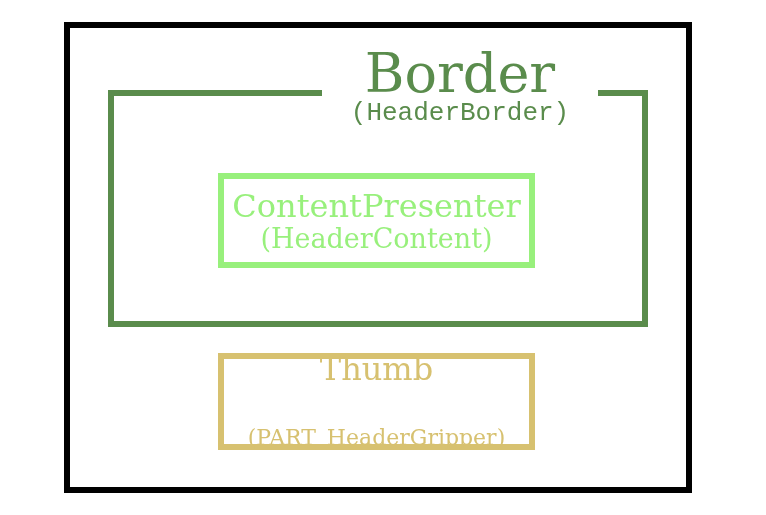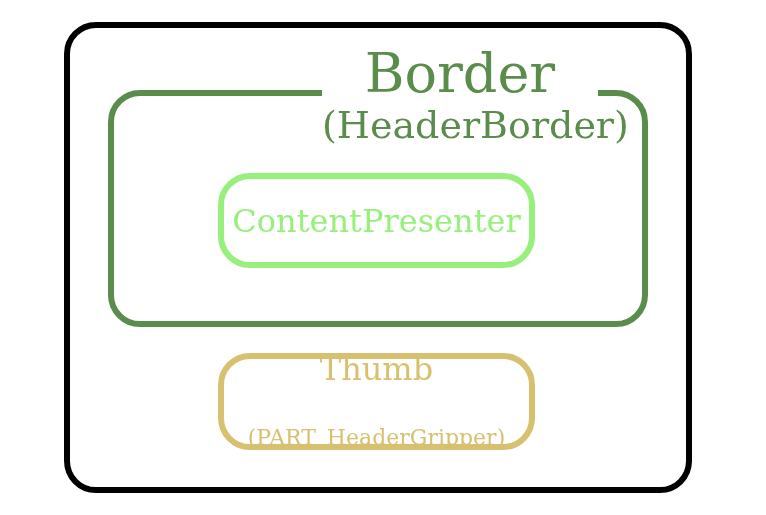--- a/index.html
+++ b/index.html
@@ -12,21 +12,20 @@
     width: 766px;
     height: 515px;
     background: var(--c-bg, #ffffff);
     font-family: "DejaVu Serif", "Liberation Serif", serif;
     overflow: hidden;
   }
   .box {
     position: absolute;
     box-sizing: border-box;
     background: transparent;
-    border-radius: 32px;
   }
   
   .grid-box {
     left: 64px;
     top: 22px;
     width: 628px;
     height: 471px;
     border: 6px solid var(--c-grid, #000000);
     z-index: 1;
   }
@@ -62,23 +61,24 @@
     z-index: 3;
     color: var(--c-border, #5A8C4C);
     text-align: center;
     white-space: nowrap;
   }
   .border-label .main {
     font-size: 54px;
     line-height: 44px;
   }
   .border-label .sub {
-    font-size: 38px;
+    font-size: 26px;
     line-height: 34px;
-    margin-top: 12px;
+    margin-top: 0;
+    font-family: Liberation Mono, monospace;
   }
   
   .cp-box {
     left: 218px;
     top: 173px;
     width: 317px;
     height: 95px;
     border: 6px solid var(--c-cp, #98F07C);
     color: var(--c-cp, #98F07C);
     z-index: 3;
@@ -132,20 +132,21 @@
   <div class="box grid-box"></div>
 
   <div class="box border-box"></div>
   <div class="border-label">
     <div class="main label-text">Border</div>
     <div class="sub label-text">(HeaderBorder)</div>
   </div>
 
   <div class="box cp-box">
     <div class="main label-text">ContentPresenter</div>
+    <div class="sub label-text">(HeaderContent)</div>
   </div>
 
   <div class="box thumb-box">
     <div class="main label-text">Thumb</div>
     <div class="sub label-text">(PART_HeaderGripper)</div>
   </div>
 
 </div>
 
 </body></html>

